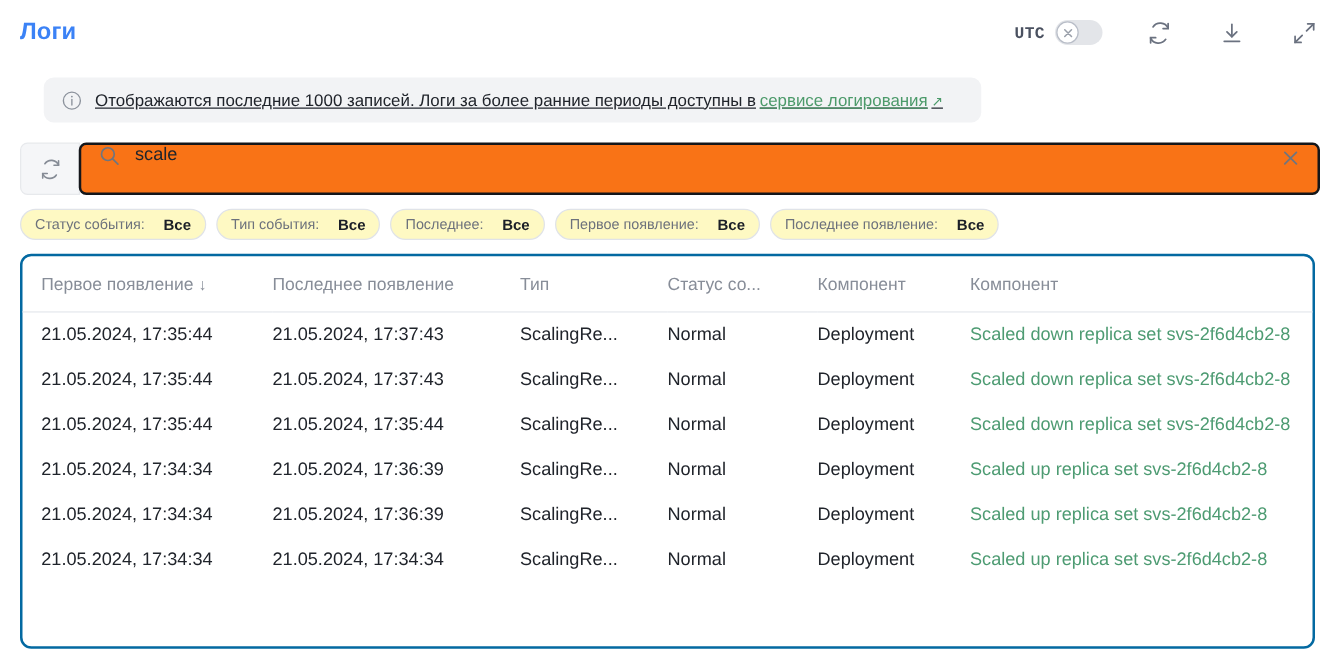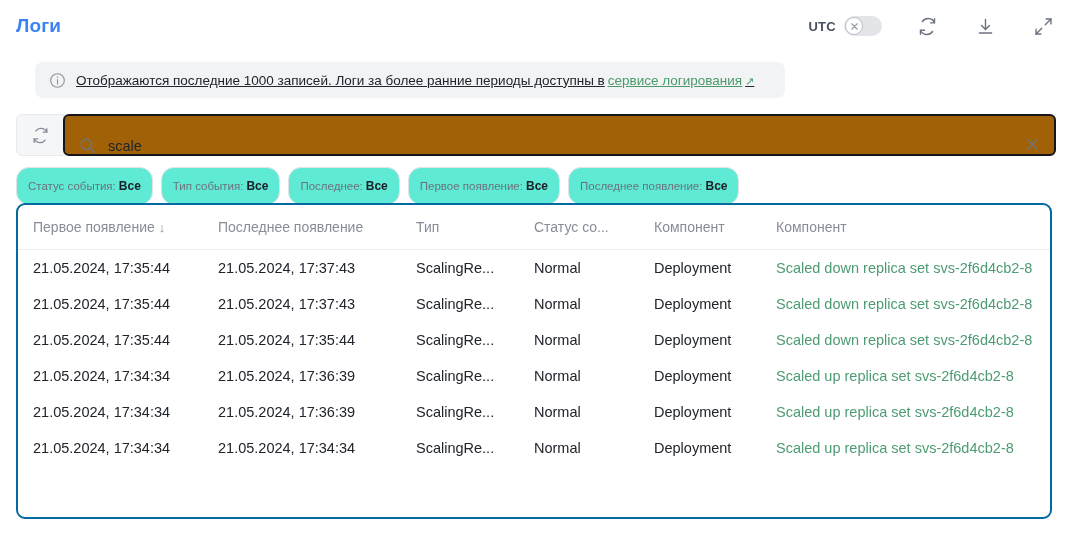--- a/index.html
+++ b/index.html
@@ -28,20 +28,21 @@
     font-size: 19px;
     font-weight: bold;
     color: #3b82f6;
     letter-spacing: 0.1px;
   }
   .header-right {
     margin-left: auto;
     display: flex;
     align-items: center;
     gap: 32px;
+    font-family: Liberation Mono, monospace;
   }
   .utc-group { display: flex; align-items: center; gap: 8px; }
   .utc-label {
     font-size: 13px;
     font-weight: bold;
     color: #4a5160;
     letter-spacing: 0.3px;
   }
   .toggle {
     width: 38px; height: 20px;
@@ -147,23 +148,23 @@
     border-radius: 6px 0 0 6px;
     display: flex;
     align-items: center;
     justify-content: center;
     color: #868c96;
   }
   .search-field {
     flex: 1;
     border: 2px solid #14161a;
     border-radius: 6px;
-    background: #a16207;
-    display: flex;
-    align-items: flex-end;
+    background: #f97316;
+    display: flex;
+    align-items: flex-start;
     padding: 0 12px 0 14px;
     margin-left: -1px;
   }
   .search-icon { color: #6f757f; display: flex; margin-right: 12px; }
   .search-value {
     flex: 1;
     font-size: 14.5px;
     color: #20242b;
     border: none;
     outline: none;
@@ -179,30 +180,31 @@
   }
 
   
   .chips {
     position: absolute;
     left: 16px; top: 167px;
     display: flex;
     gap: 8px;
   }
   .chip {
-    height: 38px;
+    height: 25px;
     border: 1px solid #e0e3e8;
     border-radius: 13px;
     padding: 0 11px;
     display: flex;
     align-items: center;
     font-size: 11.5px;
     color: #6d727c;
     white-space: nowrap;
-    background: #5eead4;
+    background: #fef9c3;
+    gap: 12px;
   }
   .chip b {
     color: #1b1f27;
     font-weight: bold;
     margin-left: 3px;
     font-size: 12px;
   }
 
   
   .table-wrap {

